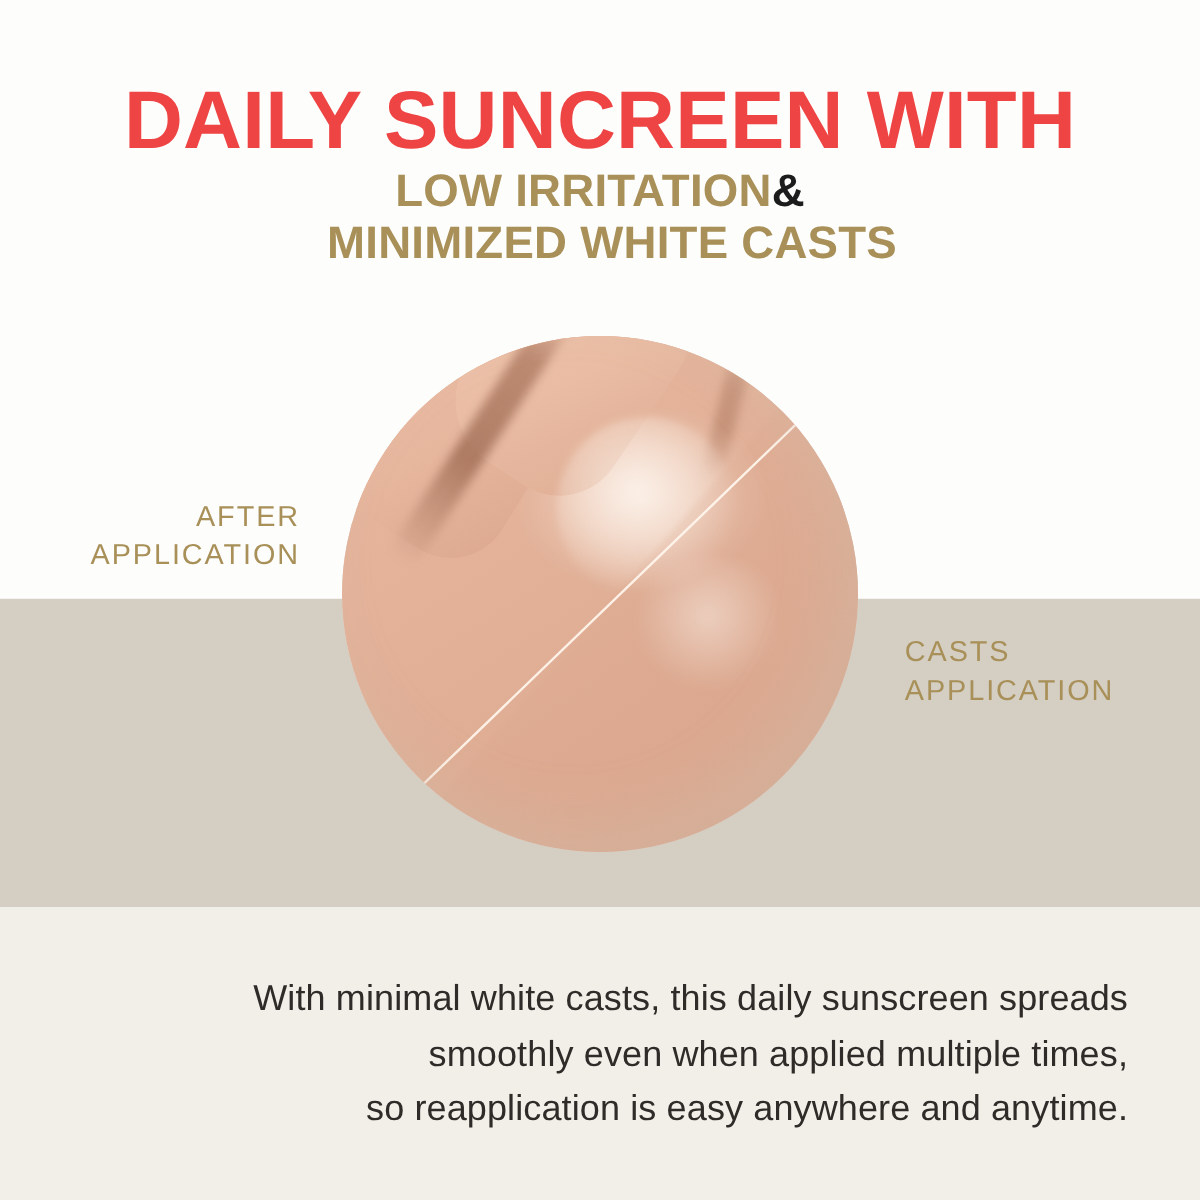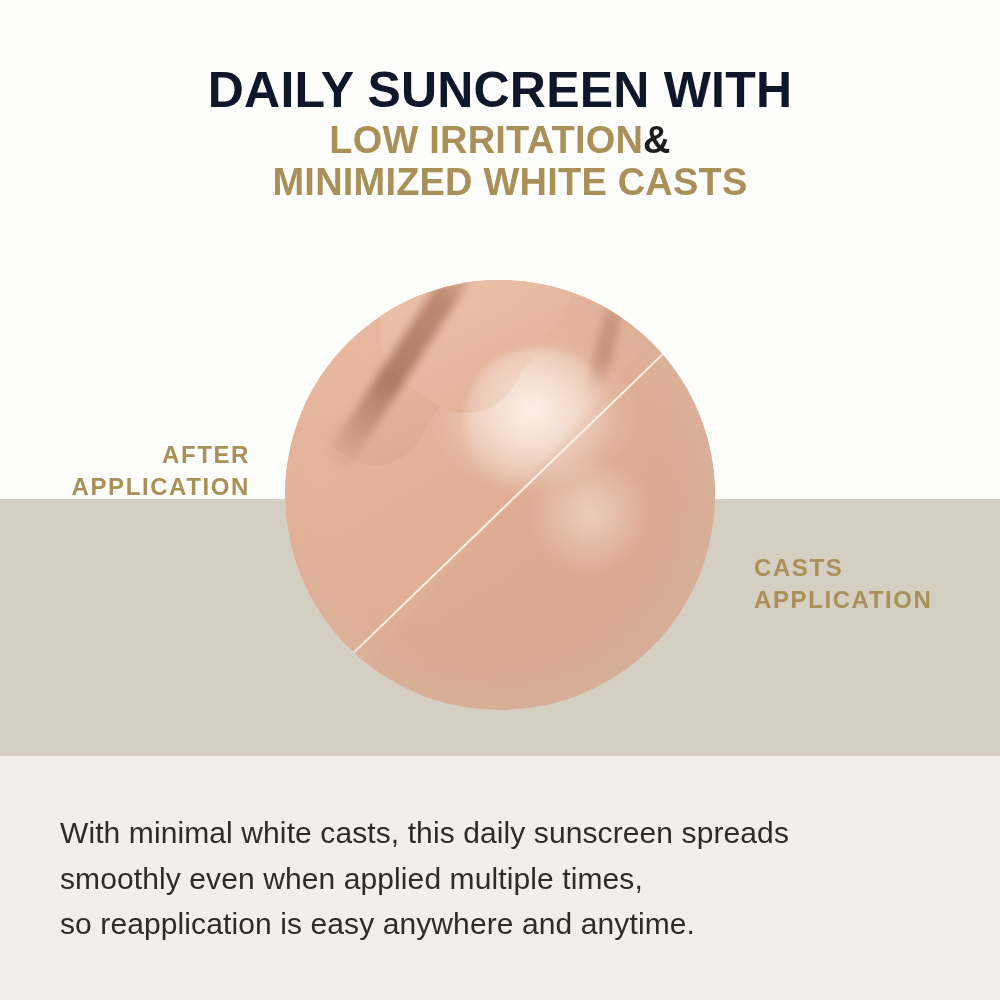--- a/index.html
+++ b/index.html
@@ -41,21 +41,21 @@
     width:1000px;
     text-align:center;
     line-height:1.13;
     letter-spacing:0.2px;
   }
   .hl-line {
     display:block;
     font-weight:700;
     font-size:38px;
   }
-  .hl-1 { color:#0f172a; font-size:50px; }
+  .hl-1 { color:#ef4444; font-size:68px; }
   .hl-2 { color:#A89058; }
   .hl-3 { color:#A89058;margin-left:20px; }
   .amp  { color:#1C1C1C; }
 
   
   .circle-wrap {
     position:absolute;
     left:285px; top:280px;
     width:430px; height:430px;
     border-radius:50%;
@@ -185,44 +185,43 @@
   .hand-edge-shadow {
     position:absolute; inset:0;
     border-radius:50%;
     box-shadow:inset -22px -26px 42px rgba(205,190,172,0.35);
     pointer-events:none;
   }
 
   
   .label {
     position:absolute;
-    font-weight:700;
+    font-weight:400;
     font-size:24px;
     line-height:1.32;
     letter-spacing:1.6px;
     color:#A89058;
-    margin-top:24px;
   }
   .label-after {
     left:10px; top:415px;
     width:240px;
     text-align:right;
   }
   .label-before {
     left:754px; top:528px;
     width:240px;
     text-align:left;
   }
 
   
   .caption {
     position:absolute;
     left:60px; top:810px;
     width:880px;
-    text-align:left;
+    text-align:right;
     font-size:30px;
     line-height:1.52;
     color:#2E2B28;
     letter-spacing:0.1px;
   }
   .caption span { display:block; }
 </style>
 </head>
 <body>
 

